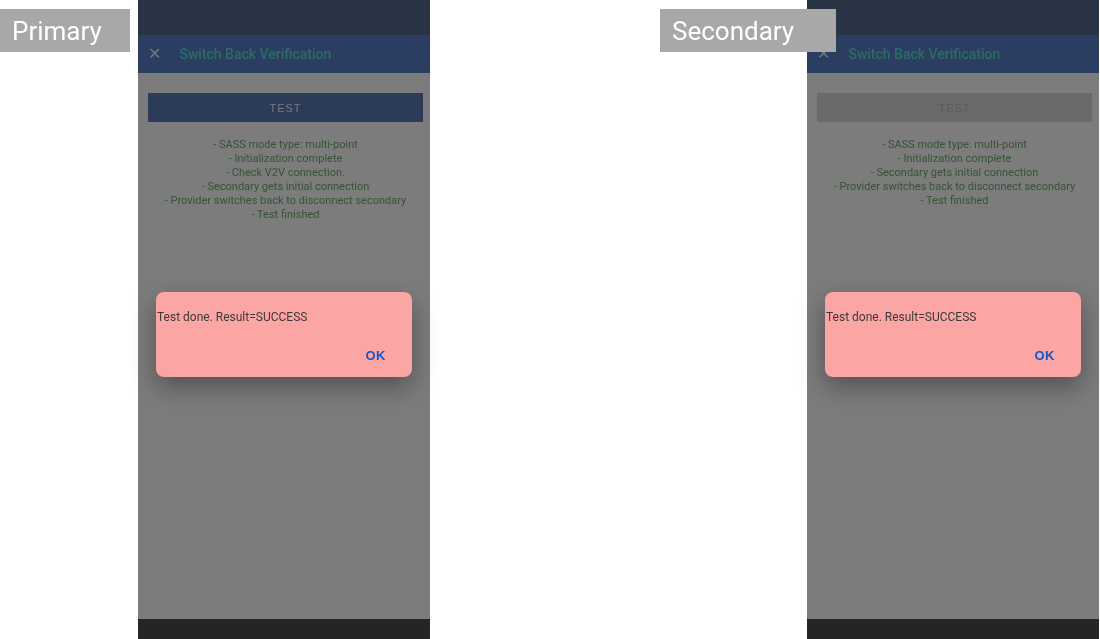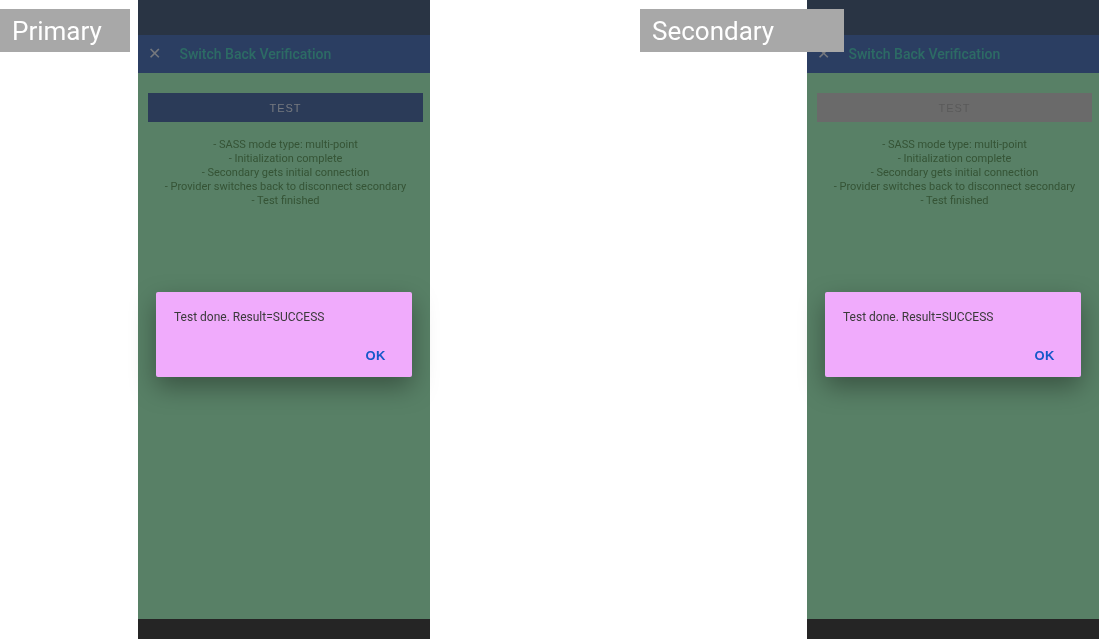--- a/index.html
+++ b/index.html
@@ -18,21 +18,21 @@
     background: #a8a8a8;
     color: #fff;
     font-size: 26px;
     font-weight: 400;
     display: flex;
     align-items: center;
     padding: 0 15px 0 12px;
     z-index: 5;
   }
   .badge.primary { left: 0; width: 130px; }
-  .badge.secondary { left: 640px; width: 204px; }
+  .badge.secondary { left: 660px; width: 176px; }
 
   .device {
     position: absolute;
     top: 0;
     width: 292px;
     height: 639px;
     background: #000;
   }
   .device.left  { left: 138px; }
   .device.right { left: 807px; }
@@ -58,21 +58,21 @@
     cursor: pointer;
   }
   .toolbar .title {
     color: #14b8a6;
     font-size: 14px;
     font-weight: 500;
   }
 
   .content {
     position: relative;
-    background: #86efac;
+    background: #e5e5e5;
     height: calc(100% - 35px - 38px - 20px);
     padding: 20px 7px 0 10px;
   }
 
   .test-btn {
     width: 100%;
     height: 29px;
     background: #103b86;
     color: #cfd9ec;
     border: none;
@@ -112,24 +112,24 @@
     inset: 0;
     background: rgba(60,60,60,0.62);
     z-index: 2;
   }
 
   .dialog {
     position: absolute;
     left: 18px;
     right: 18px;
     top: 292px;
-    background: #f0abfc;
-    border-radius: 2px;
+    background: #fca5a5;
+    border-radius: 8px;
     box-shadow: 0 10px 26px rgba(0,0,0,0.35);
-    padding: 18px 18px 8px 18px;
+    padding: 18px 18px 8px 1px;
     z-index: 3;
   }
   .dialog-text {
     font-size: 12px;
     color: #3a3a3a;
   }
   .dialog-actions {
     display: flex;
     justify-content: flex-end;
     margin-top: 18px;
@@ -159,20 +159,21 @@
   <div class="statusbar"></div>
   <div class="toolbar">
     <span class="close">✕</span>
     <span class="title">Switch Back Verification</span>
   </div>
   <div class="content">
     <button class="test-btn">TEST</button>
     <div class="log" id="primary-log">
         <div class="log-line">- SASS mode type: multi-point</div>
         <div class="log-line">- Initialization complete</div>
+        <div class="log-line">- Check V2V connection.</div>
         <div class="log-line">- Secondary gets initial connection</div>
         <div class="log-line">- Provider switches back to disconnect secondary</div>
         <div class="log-line">- Test finished</div>
       </div>
   </div>
   <div class="navbar"></div>
 
   <div class="scrim"></div>
   <div class="dialog">
     <div class="dialog-text">Test done. Result=SUCCESS</div>

